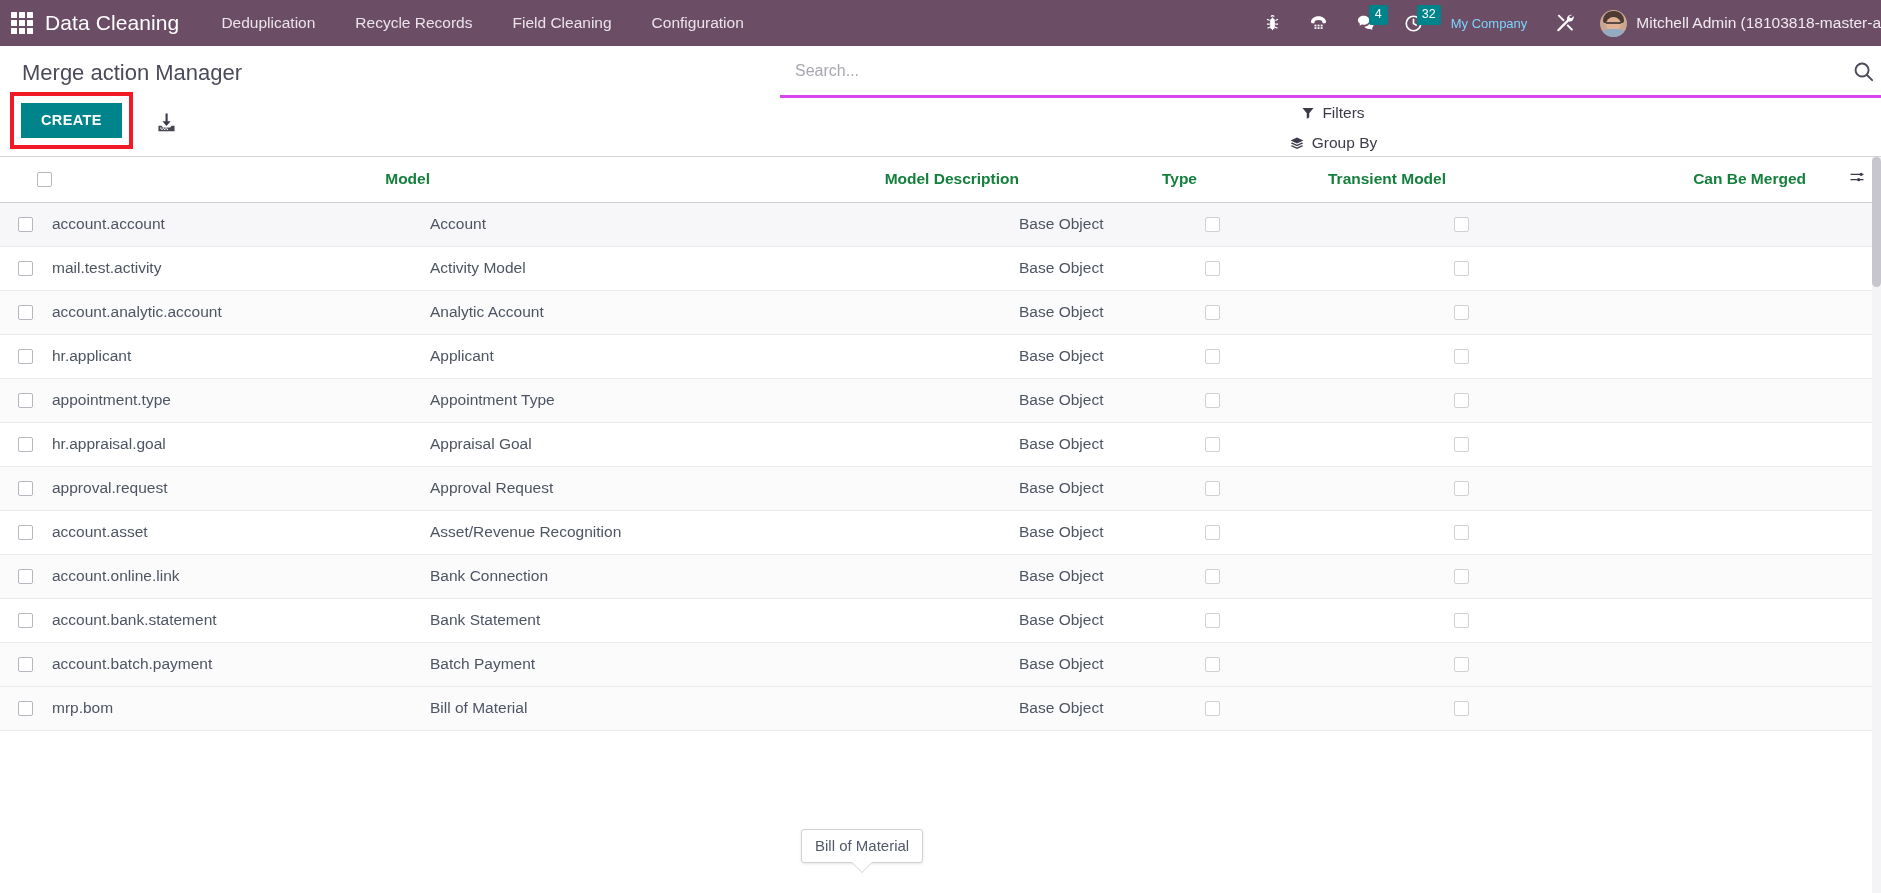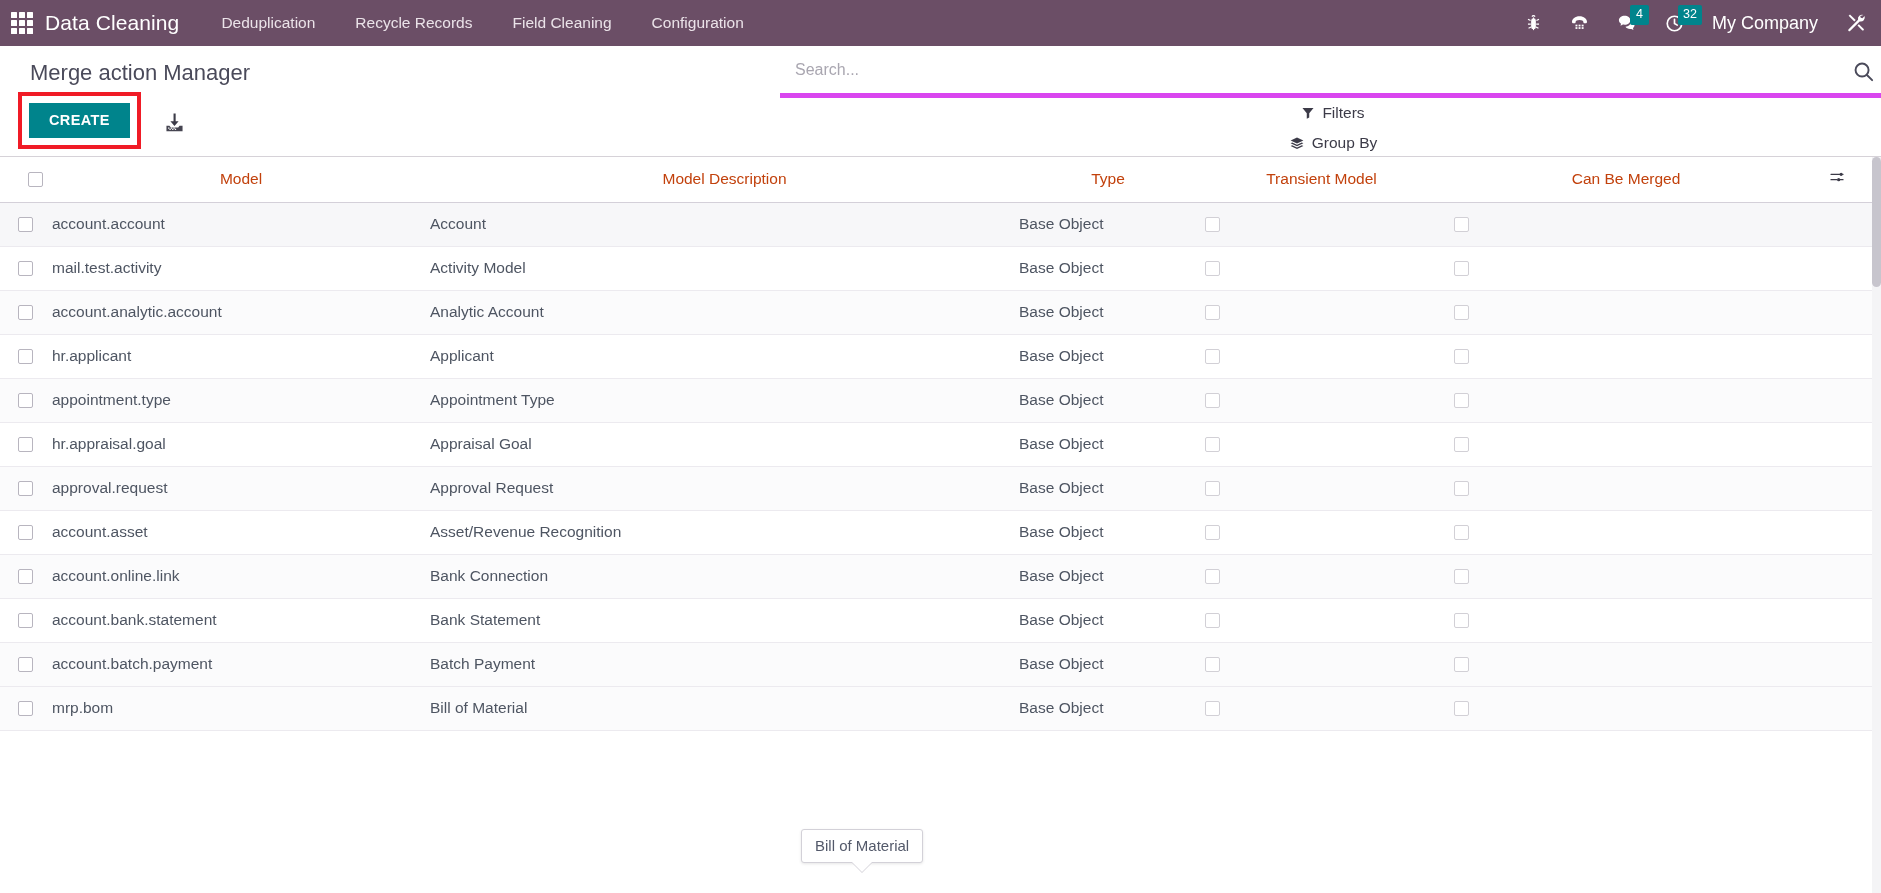--- a/index.html
+++ b/index.html
@@ -74,22 +74,22 @@
     color: #fff;
     font-size: 12.5px;
     line-height: 1;
     padding: 3px 5px 4px 5px;
     border-radius: 2px;
     font-family: "Liberation Sans", sans-serif;
     min-width: 19px;
     text-align: center;
   }
   #company-name {
-    font-size: 18px;
-    color: #ffffff;
+    font-size: 13px;
+    color: #7dd3fc;
     padding: 0 14px;
     white-space: nowrap;
     cursor: pointer;
   }
   #user-menu {
     display: flex; align-items: center;
     padding-left: 10px;
     cursor: pointer;
     white-space: nowrap;
   }
@@ -111,21 +111,21 @@
     color: #f0eaef;
   }
 
   
   #control-panel {
     background: #ffffff;
     border-bottom: 1px solid #d6d2d8;
     position: relative;
     height: 111px;
   }
-  #cp-left { position: absolute; left: 16px; top: 0; width: 780px; }
+  #cp-left { position: absolute; left: 8px; top: 0; width: 780px; }
   #breadcrumb {
     font-size: 22px;
     color: #4a4a5a;
     padding: 14px 0 0 14px;
     font-weight: 400;
     white-space: nowrap;
   }
   #cp-buttons {
     display: flex;
     align-items: center;
@@ -158,21 +158,21 @@
     display: flex; align-items: center;
   }
 
   #cp-right {
     position: absolute;
     left: 780px; right: 0; top: 0; bottom: 0;
   }
   #searchview {
     position: relative;
     margin: 0 0 0 0;
-    border-bottom: 5px solid #d946ef;
+    border-bottom: 3px solid #d946ef;
     height: 52px;
     display: flex;
     align-items: center;
     padding: 0 18px 0 15px;
   }
   #search-input {
     border: none;
     outline: none;
     font-size: 16px;
     color: #31313f;
@@ -235,23 +235,23 @@
     overflow: hidden;
     background: #fff;
   }
   table#list-table {
     width: 100%;
     border-collapse: collapse;
     table-layout: fixed;
     font-size: 15.5px;
   }
   #list-table thead th {
-    text-align: center;
-    font-weight: 400;
-    color: #c2410c;
+    text-align: right;
+    font-weight: 700;
+    color: #15803d;
     font-size: 15.5px;
     padding: 12px 0 13px 0;
     border-bottom: 1px solid #d4d0d9;
     background: #ffffff;
     white-space: nowrap;
     position: relative;
   }
   #list-table tbody td {
     color: #4e5562;
     padding: 12px 0 13px 0;
@@ -406,20 +406,29 @@
     <div id="company-name">My Company</div>
 
     <div class="sysicon">
       <svg width="23" height="22" viewBox="0 0 24 24" fill="#ffffff">
         <path d="M3.4 4.1 4.9 2.6l6.2 6.2-1.5 1.5z"></path>
         <path d="M14.6 13.3 13.1 14.8l5.3 5.3a1.1 1.1 0 0 0 1.5-1.5z"></path>
         <path d="M19.6 3.2a4.5 4.5 0 0 0-5.9 5.3L3.2 19a1.3 1.3 0 0 0 1.8 1.8L15.5 10.3a4.5 4.5 0 0 0 5.3-5.9l-2.3 2.3-1.9-.5-.5-1.9z"></path>
       </svg>
     </div>
 
+    <div id="user-menu">
+      <div id="avatar">
+        <span class="hair"></span>
+          <span class="face"></span>
+          <span class="glass"></span>
+          <span class="body"></span>
+      </div>
+      <span id="username">Mitchell Admin (18103818-master-a</span>
+    </div>
   </div>
 </div>
 
 <div id="control-panel">
 
   <div id="cp-left">
     <div id="breadcrumb">Merge action Manager</div>
     <div id="cp-buttons">
       <div id="create-wrap">
         <button id="create-button">CREATE</button>

